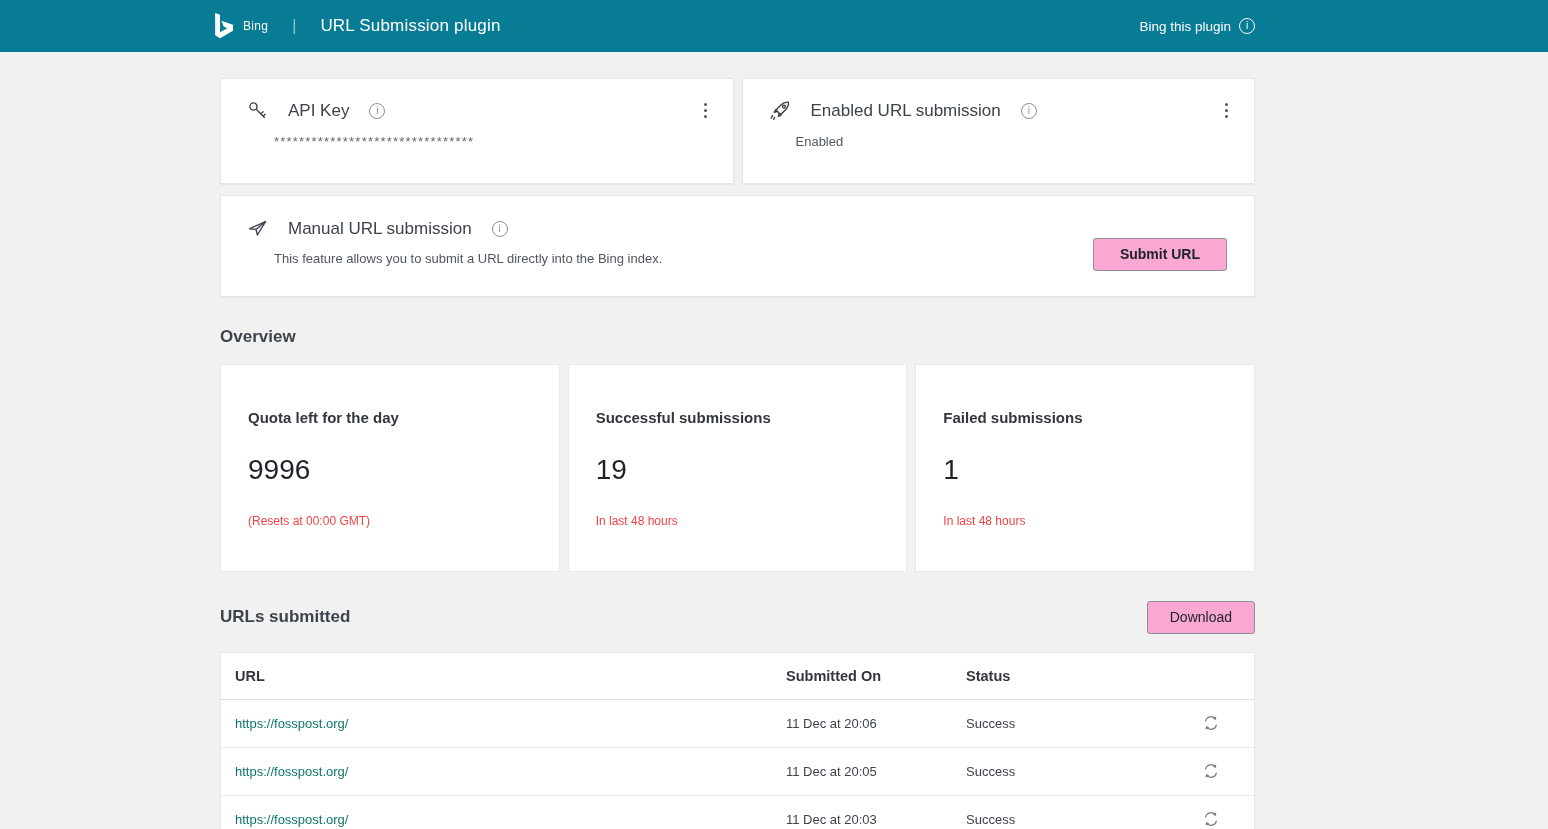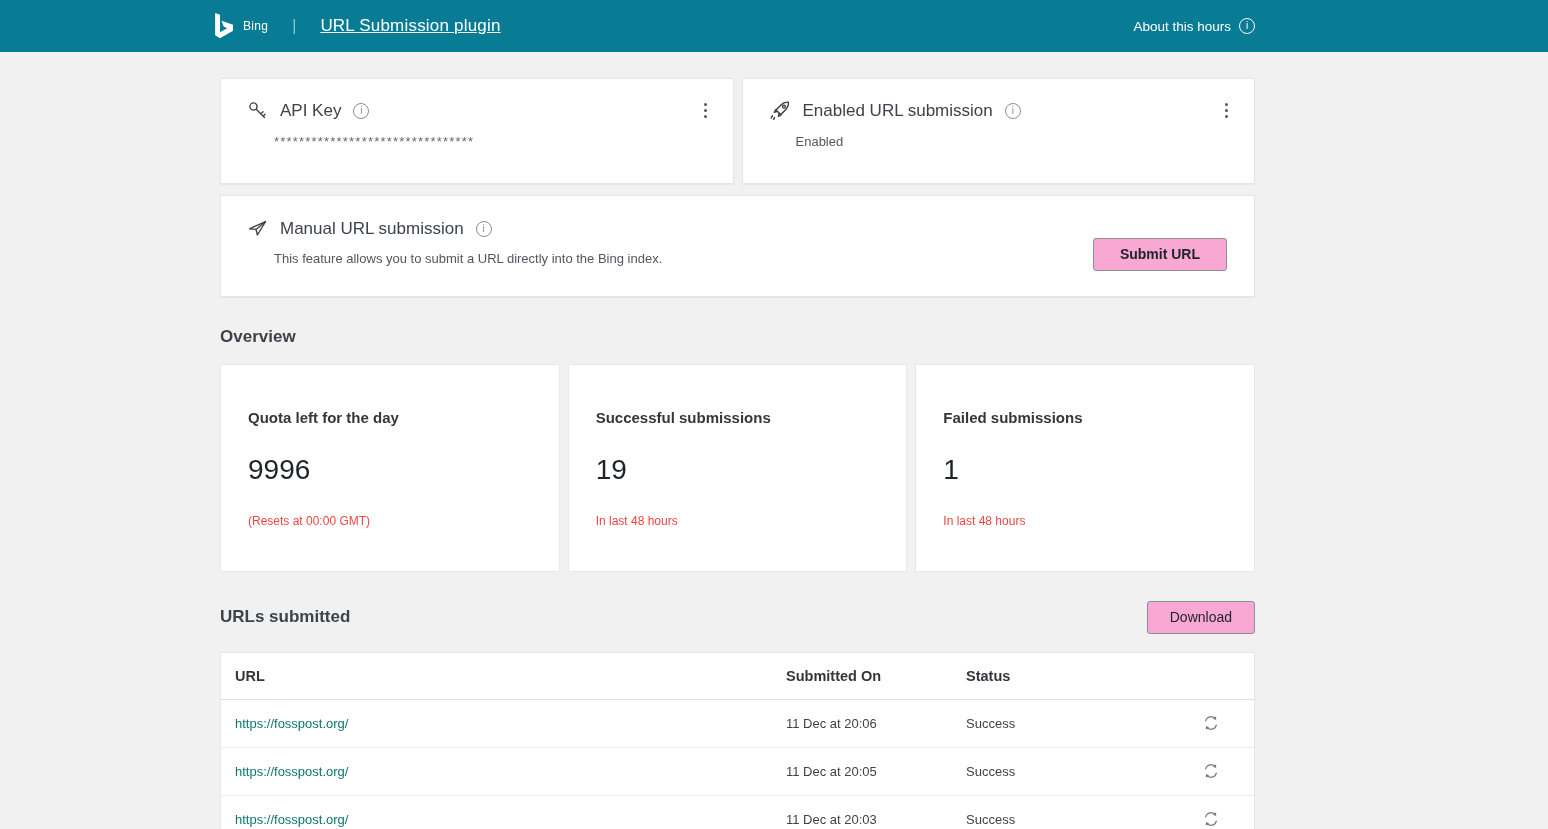--- a/index.html
+++ b/index.html
@@ -15,21 +15,21 @@
     height: 52px;
     background: #077c94;
     display: flex;
     align-items: center;
     padding: 0 293px 0 215px;
     color: #fff;
   }
   .brand { display: flex; align-items: center; gap: 9px; }
   .brand-text { font-size: 12px; letter-spacing: .3px; }
   .topbar-sep { color: rgba(255,255,255,.55); margin: 0 24px; font-size: 16px; font-weight: 300; }
-  .topbar-title { font-size: 17px; letter-spacing: .2px; text-decoration: underline; }
+  .topbar-title { font-size: 17px; letter-spacing: .2px; }
   .topbar-right { margin-left: auto; display: flex; align-items: center; gap: 8px; cursor: pointer; }
   .topbar-right span.lbl { font-size: 13.5px; }
 
   .info-icon {
     width: 16px; height: 16px; border: 1.4px solid currentColor; border-radius: 50%;
     display: inline-flex; align-items: center; justify-content: center;
     font-size: 10px; font-style: normal; line-height: 1; flex: 0 0 auto;
   }
   .info-gray { color: #8c8f94; }
   .info-white { color: #fff; }
@@ -40,21 +40,21 @@
   .card {
     background: #fff;
     border: 1px solid #e6e6e6;
     box-shadow: 0 1px 1px rgba(0,0,0,.04);
   }
 
   .top-cards { display: flex; gap: 8px; margin-top: 26px; }
   .top-cards .card { height: 106px; flex: 1; }
 
   .card-head {
-    display: flex; align-items: center; gap: 12px;
+    display: flex; align-items: center; gap: 20px;
     padding: 20px 20px 0 26px;
   }
   .card-title { font-size: 17px; color: #3c434a; }
   .kebab {
     margin-left: auto; display: flex; flex-direction: column; gap: 3px;
     padding: 4px 6px; cursor: pointer;
   }
   .kebab i { width: 3px; height: 3px; border-radius: 50%; background: #50575e; }
 
   .card-sub { padding: 12px 20px 0 53px; font-size: 13px; color: #50575e; }
@@ -108,21 +108,21 @@
 <div class="topbar">
   <div class="brand">
     <svg width="19" height="26" viewBox="0 0 18 25">
       <path fill="#ffffff" d="M0 0 L4.7 1.7 V18.6 L11.6 14.6 L8.2 13 L6.1 7.5 L17.2 11.4 V17 L4.7 24.3 L0 21.5 Z"></path>
     </svg>
     <span class="brand-text">Bing</span>
   </div>
   <span class="topbar-sep">|</span>
   <span class="topbar-title">URL Submission plugin</span>
   <div class="topbar-right">
-    <span class="lbl">About this hours</span>
+    <span class="lbl">Bing this plugin</span>
     <i class="info-icon info-white">i</i>
   </div>
 </div>
 
 <div class="content">
 
   <div class="top-cards">
     <div class="card">
       <div class="card-head">
         <svg class="line-icon" width="21" height="21" viewBox="0 0 20 20">

